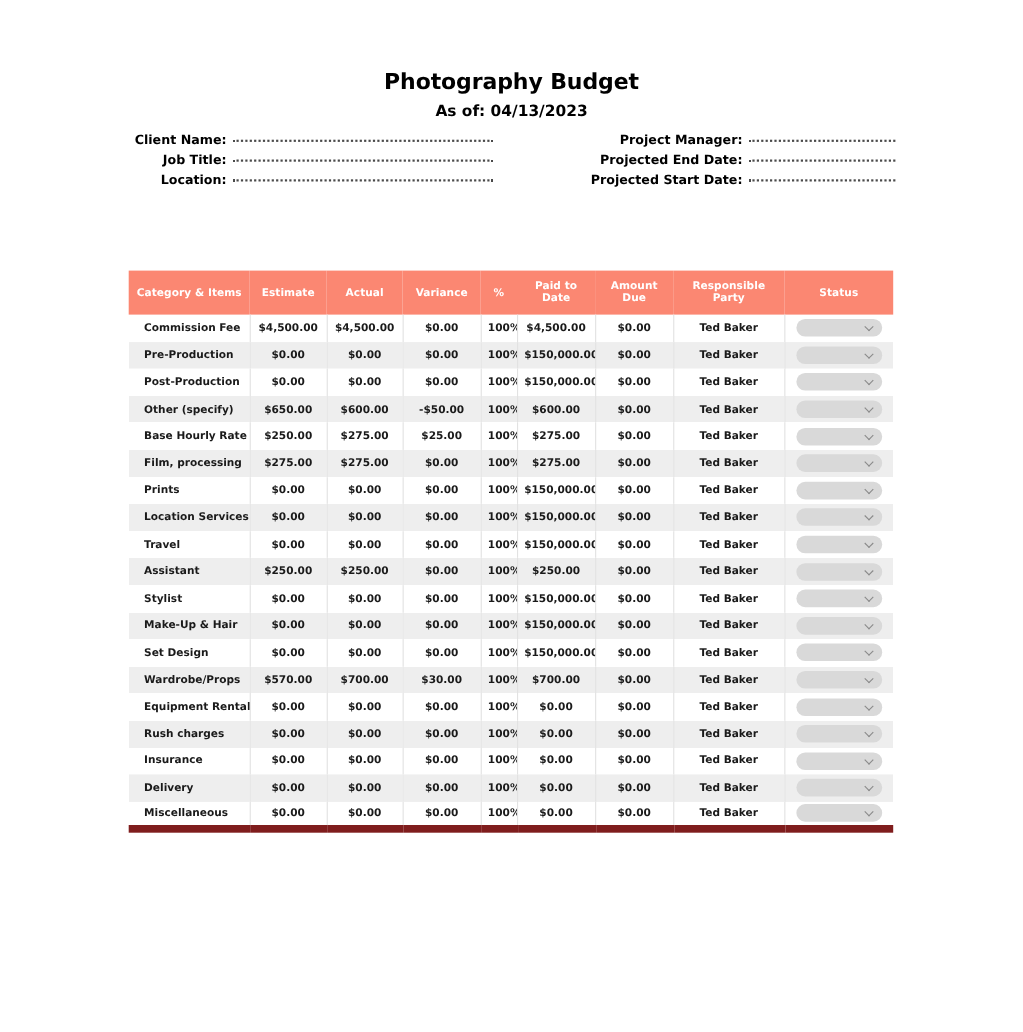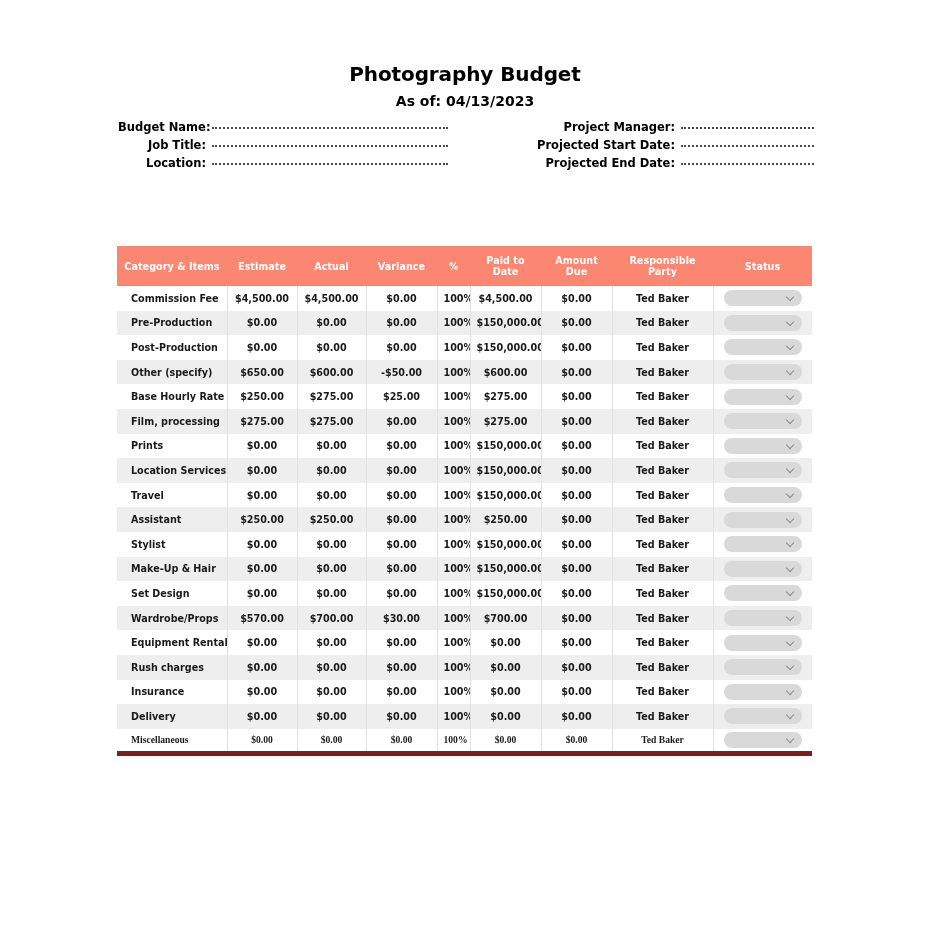--- a/index.html
+++ b/index.html
@@ -117,21 +117,21 @@
     overflow: hidden;
   }
   table.budget tbody td:last-child { border-right: none; }
   table.budget tbody td.cat {
     text-align: left;
     padding-left: 14px;
     font-weight: bold;
   }
   table.budget tbody tr.even td { background: #ffffff; }
   table.budget tbody tr.odd  td { background: #eeeeee; }
-  table.budget tbody tr.last td { border-bottom: 5px solid #7f1d1d; font-family: Liberation Serif, serif; }
+  table.budget tbody tr.last td { border-bottom: 7px solid #7f1d1d; }
 
   
   .c-cat    { width: 110px; }
   .c-est    { width: 70px; }
   .c-act    { width: 69px; }
   .c-var    { width: 71px; }
   .c-pct    { width: 33px; }
   .c-paid   { width: 71px; }
   .c-due    { width: 71px; }
   .c-resp   { width: 101px; }
@@ -176,43 +176,43 @@
 <div class="page">
 
   <div class="title-block">
     <h1 class="doc-title">Photography Budget</h1>
     <div class="doc-subtitle">As of: 04/13/2023</div>
   </div>
 
   <div class="meta">
     <div class="meta-col left" id="meta-left">
         <div class="meta-row">
-          <span class="meta-label">Budget Name:</span>
+          <span class="meta-label">Client Name:</span>
           <span class="meta-dots"></span>
         </div>
         <div class="meta-row">
           <span class="meta-label">Job Title:</span>
           <span class="meta-dots"></span>
         </div>
         <div class="meta-row">
           <span class="meta-label">Location:</span>
           <span class="meta-dots"></span>
         </div>
       </div>
     <div class="meta-col right" id="meta-right">
         <div class="meta-row">
           <span class="meta-label">Project Manager:</span>
           <span class="meta-dots"></span>
         </div>
         <div class="meta-row">
-          <span class="meta-label">Projected Start Date:</span>
+          <span class="meta-label">Projected End Date:</span>
           <span class="meta-dots"></span>
         </div>
         <div class="meta-row">
-          <span class="meta-label">Projected End Date:</span>
+          <span class="meta-label">Projected Start Date:</span>
           <span class="meta-dots"></span>
         </div>
       </div>
   </div>
 
   <div class="budget-table-wrap">
     <table class="budget">
       <colgroup>
         <col class="c-cat">
           <col class="c-est">

